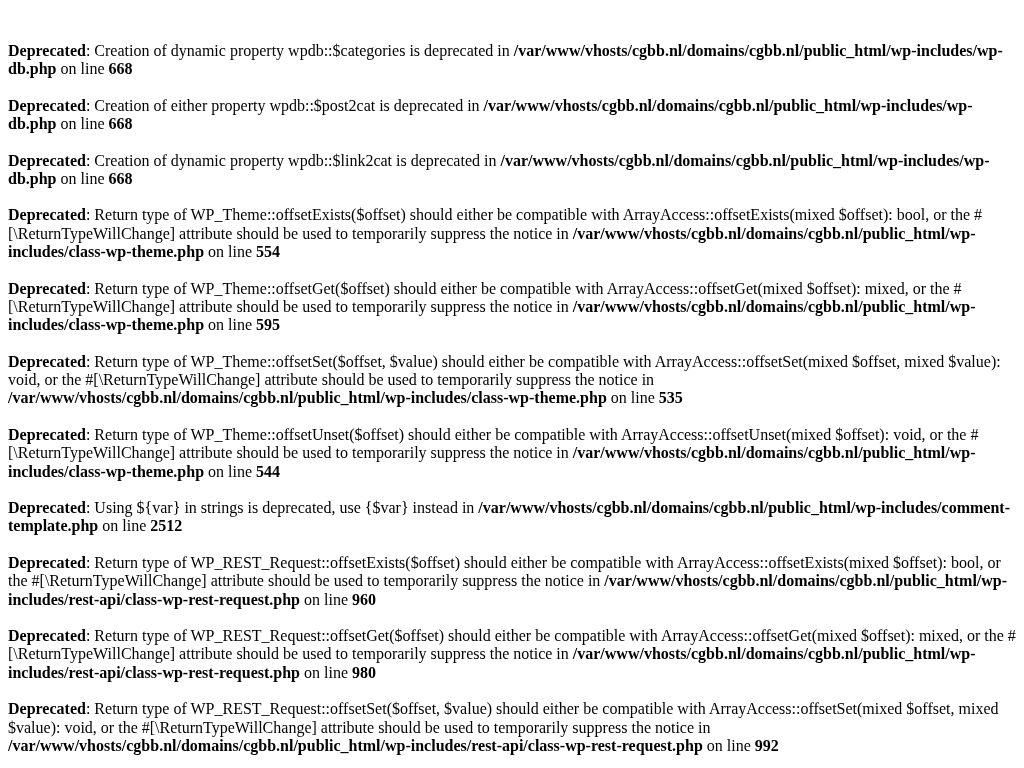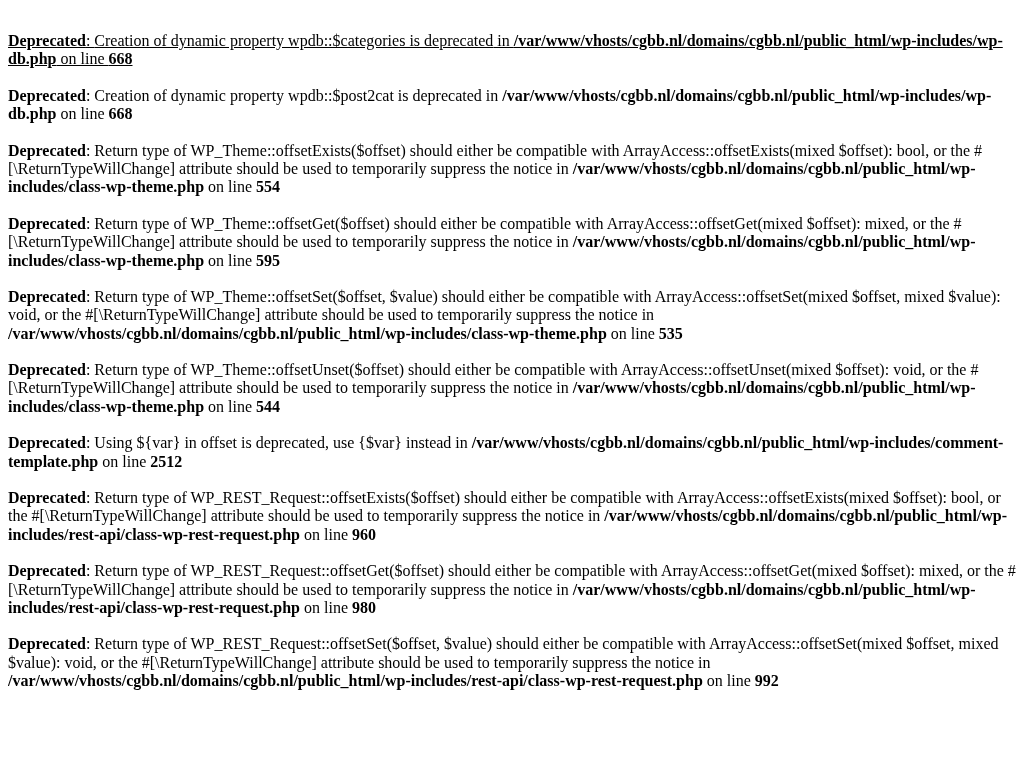--- a/index.html
+++ b/index.html
@@ -15,46 +15,46 @@
     -webkit-font-smoothing: auto;
   }
   main {
     display: block;
   }
   p.notice {
     margin: 18px 0;
     padding: 0;
   }
   p.notice:first-child {
-    margin-top: 24px;
-    text-decoration: underline;
+    margin-top: 34px;
   }
   b {
     font-weight: bold;
   }
 </style>
 </head>
 <body>
 
 <main>
   <section id="notices">
   <p class="notice"><b>Deprecated</b><span>: </span><span>Creation of dynamic property wpdb::$categories is deprecated</span><span> in </span><b>/var/www/vhosts/cgbb.nl/domains/cgbb.nl/public_html/wp-includes/wp-db.php</b><span> on line </span><b>668</b></p>
 
-  <p class="notice"><b>Deprecated</b><span>: </span><span>Creation of dynamic property wpdb::$post2cat is deprecated</span><span> in </span><b>/var/www/vhosts/cgbb.nl/domains/cgbb.nl/public_html/wp-includes/wp-db.php</b><span> on line </span><b>668</b></p>
+  <p class="notice"><b>Deprecated</b><span>: </span><span>Creation of either property wpdb::$post2cat is deprecated</span><span> in </span><b>/var/www/vhosts/cgbb.nl/domains/cgbb.nl/public_html/wp-includes/wp-db.php</b><span> on line </span><b>668</b></p>
 
+  <p class="notice"><b>Deprecated</b><span>: </span><span>Creation of dynamic property wpdb::$link2cat is deprecated</span><span> in </span><b>/var/www/vhosts/cgbb.nl/domains/cgbb.nl/public_html/wp-includes/wp-db.php</b><span> on line </span><b>668</b></p>
 
   <p class="notice"><b>Deprecated</b><span>: </span><span>Return type of WP_Theme::offsetExists($offset) should either be compatible with ArrayAccess::offsetExists(mixed $offset): bool, or the #[\ReturnTypeWillChange] attribute should be used to temporarily suppress the notice</span><span> in </span><b>/var/www/vhosts/cgbb.nl/domains/cgbb.nl/public_html/wp-includes/class-wp-theme.php</b><span> on line </span><b>554</b></p>
 
   <p class="notice"><b>Deprecated</b><span>: </span><span>Return type of WP_Theme::offsetGet($offset) should either be compatible with ArrayAccess::offsetGet(mixed $offset): mixed, or the #[\ReturnTypeWillChange] attribute should be used to temporarily suppress the notice</span><span> in </span><b>/var/www/vhosts/cgbb.nl/domains/cgbb.nl/public_html/wp-includes/class-wp-theme.php</b><span> on line </span><b>595</b></p>
 
   <p class="notice"><b>Deprecated</b><span>: </span><span>Return type of WP_Theme::offsetSet($offset, $value) should either be compatible with ArrayAccess::offsetSet(mixed $offset, mixed $value): void, or the #[\ReturnTypeWillChange] attribute should be used to temporarily suppress the notice</span><span> in </span><b>/var/www/vhosts/cgbb.nl/domains/cgbb.nl/public_html/wp-includes/class-wp-theme.php</b><span> on line </span><b>535</b></p>
 
   <p class="notice"><b>Deprecated</b><span>: </span><span>Return type of WP_Theme::offsetUnset($offset) should either be compatible with ArrayAccess::offsetUnset(mixed $offset): void, or the #[\ReturnTypeWillChange] attribute should be used to temporarily suppress the notice</span><span> in </span><b>/var/www/vhosts/cgbb.nl/domains/cgbb.nl/public_html/wp-includes/class-wp-theme.php</b><span> on line </span><b>544</b></p>
 
-  <p class="notice"><b>Deprecated</b><span>: </span><span>Using ${var} in offset is deprecated, use {$var} instead</span><span> in </span><b>/var/www/vhosts/cgbb.nl/domains/cgbb.nl/public_html/wp-includes/comment-template.php</b><span> on line </span><b>2512</b></p>
+  <p class="notice"><b>Deprecated</b><span>: </span><span>Using ${var} in strings is deprecated, use {$var} instead</span><span> in </span><b>/var/www/vhosts/cgbb.nl/domains/cgbb.nl/public_html/wp-includes/comment-template.php</b><span> on line </span><b>2512</b></p>
 
   <p class="notice"><b>Deprecated</b><span>: </span><span>Return type of WP_REST_Request::offsetExists($offset) should either be compatible with ArrayAccess::offsetExists(mixed $offset): bool, or the #[\ReturnTypeWillChange] attribute should be used to temporarily suppress the notice</span><span> in </span><b>/var/www/vhosts/cgbb.nl/domains/cgbb.nl/public_html/wp-includes/rest-api/class-wp-rest-request.php</b><span> on line </span><b>960</b></p>
 
   <p class="notice"><b>Deprecated</b><span>: </span><span>Return type of WP_REST_Request::offsetGet($offset) should either be compatible with ArrayAccess::offsetGet(mixed $offset): mixed, or the #[\ReturnTypeWillChange] attribute should be used to temporarily suppress the notice</span><span> in </span><b>/var/www/vhosts/cgbb.nl/domains/cgbb.nl/public_html/wp-includes/rest-api/class-wp-rest-request.php</b><span> on line </span><b>980</b></p>
 
   <p class="notice"><b>Deprecated</b><span>: </span><span>Return type of WP_REST_Request::offsetSet($offset, $value) should either be compatible with ArrayAccess::offsetSet(mixed $offset, mixed $value): void, or the #[\ReturnTypeWillChange] attribute should be used to temporarily suppress the notice</span><span> in </span><b>/var/www/vhosts/cgbb.nl/domains/cgbb.nl/public_html/wp-includes/rest-api/class-wp-rest-request.php</b><span> on line </span><b>992</b></p>
 </section>
 </main>
 
 </body></html>

